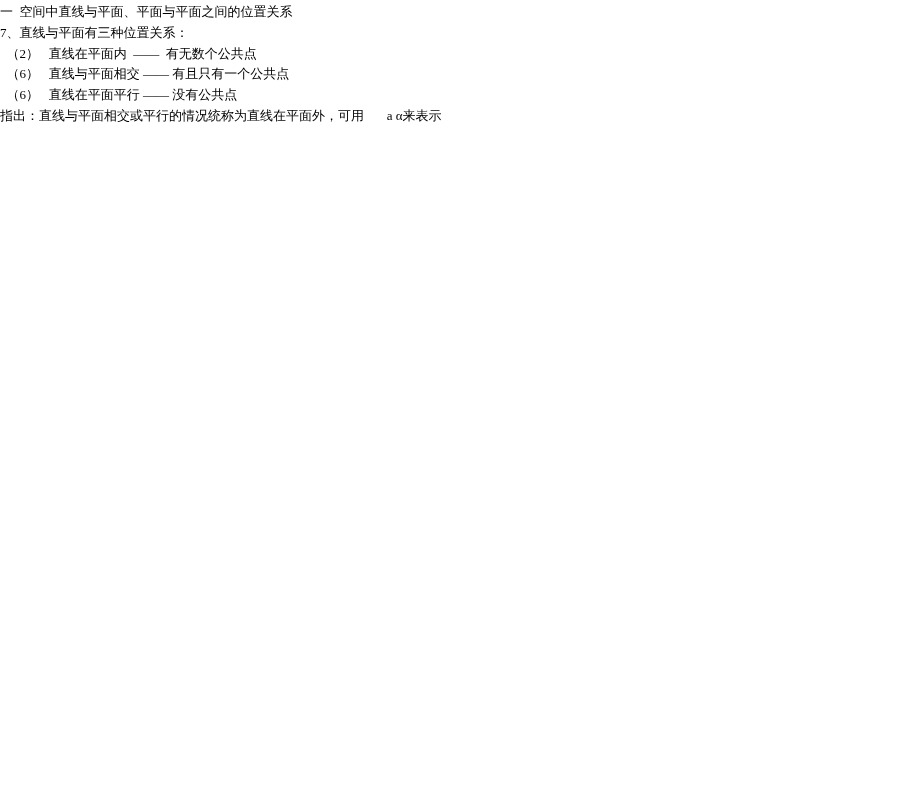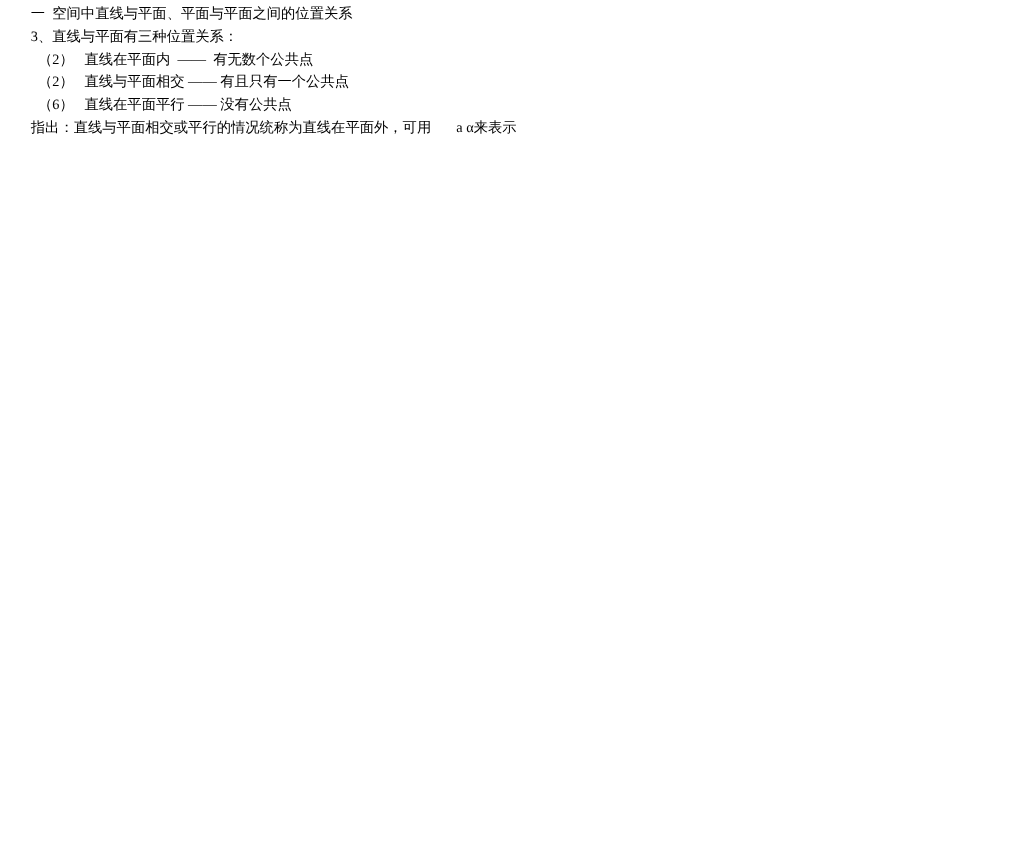--- a/index.html
+++ b/index.html
@@ -12,24 +12,23 @@
       height: 787px;
       background: #ffffff;
       font-family: "SimSun", "宋体", serif;
       font-size: 13px;
       color: #000000;
       line-height: 1.6;
       padding-top: 2px;
     }
     .line {
       white-space: pre;
-      padding-left: 28px;
     }
   </style>
 </head>
 <body>
 
 <div class="line">一  空间中直线与平面、平面与平面之间的位置关系</div>
-<div class="line">3、直线与平面有三种位置关系：</div>
+<div class="line">7、直线与平面有三种位置关系：</div>
 <div class="line">  <span>（2）   直线在平面内  ——  有无数个公共点</span></div>
-<div class="line">  <span>（2）   直线与平面相交 —— 有且只有一个公共点</span></div>
+<div class="line">  <span>（6）   直线与平面相交 —— 有且只有一个公共点</span></div>
 <div class="line">  <span>（6）   直线在平面平行 —— 没有公共点</span></div>
 <div class="line">指出：直线与平面相交或平行的情况统称为直线在平面外，可用       a α来表示</div>
 
 </body></html>

